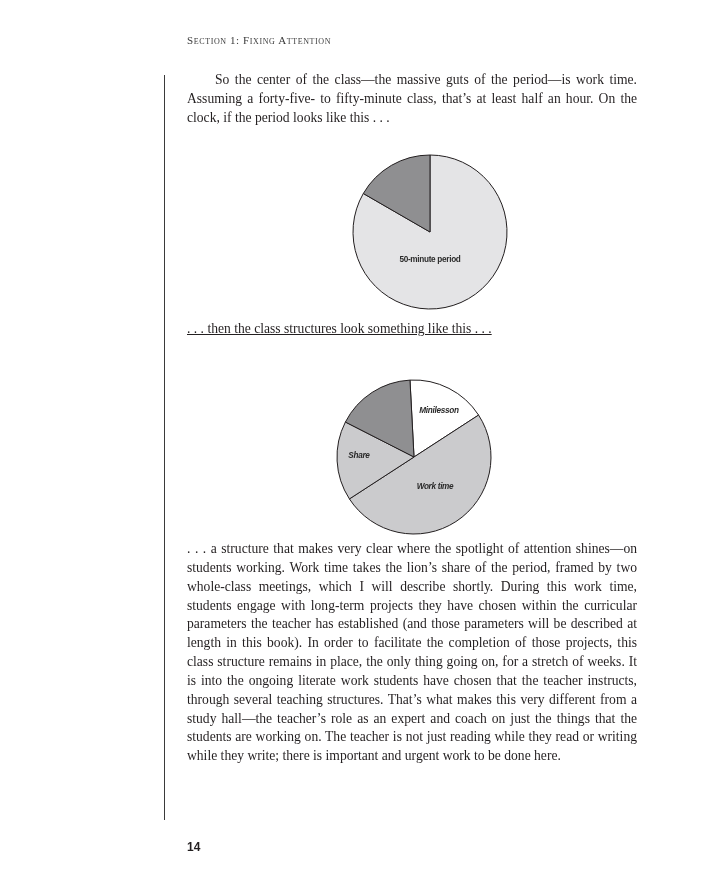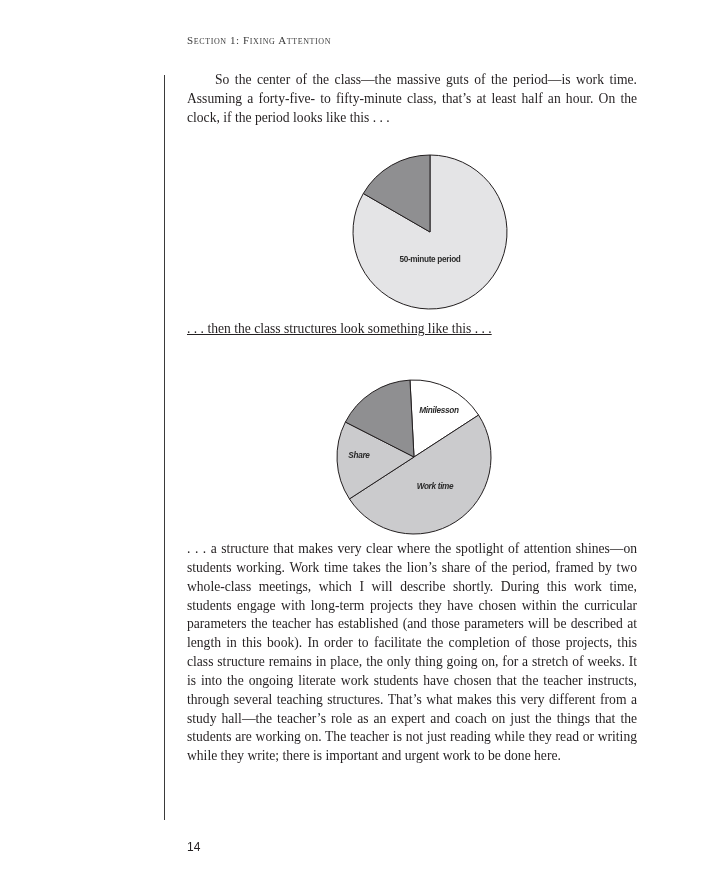--- a/index.html
+++ b/index.html
@@ -58,21 +58,21 @@
       font-size: 8.2px;
       font-weight: bold;
       fill: #2a2a2a;
       letter-spacing: -0.3px;
     }
     .page-number {
       position: absolute;
       left: 187px;
       top: 840px;
       font-family: "Liberation Sans", "DejaVu Sans", sans-serif;
-      font-weight: normal;
+      font-weight: bold;
       font-size: 12px;
       color: #231f20;
     }
   </style>
 </head>
 <body>
 
 <div class="running-head">Section 1: Fixing Attention</div>
 
 <div class="margin-rule"></div>

